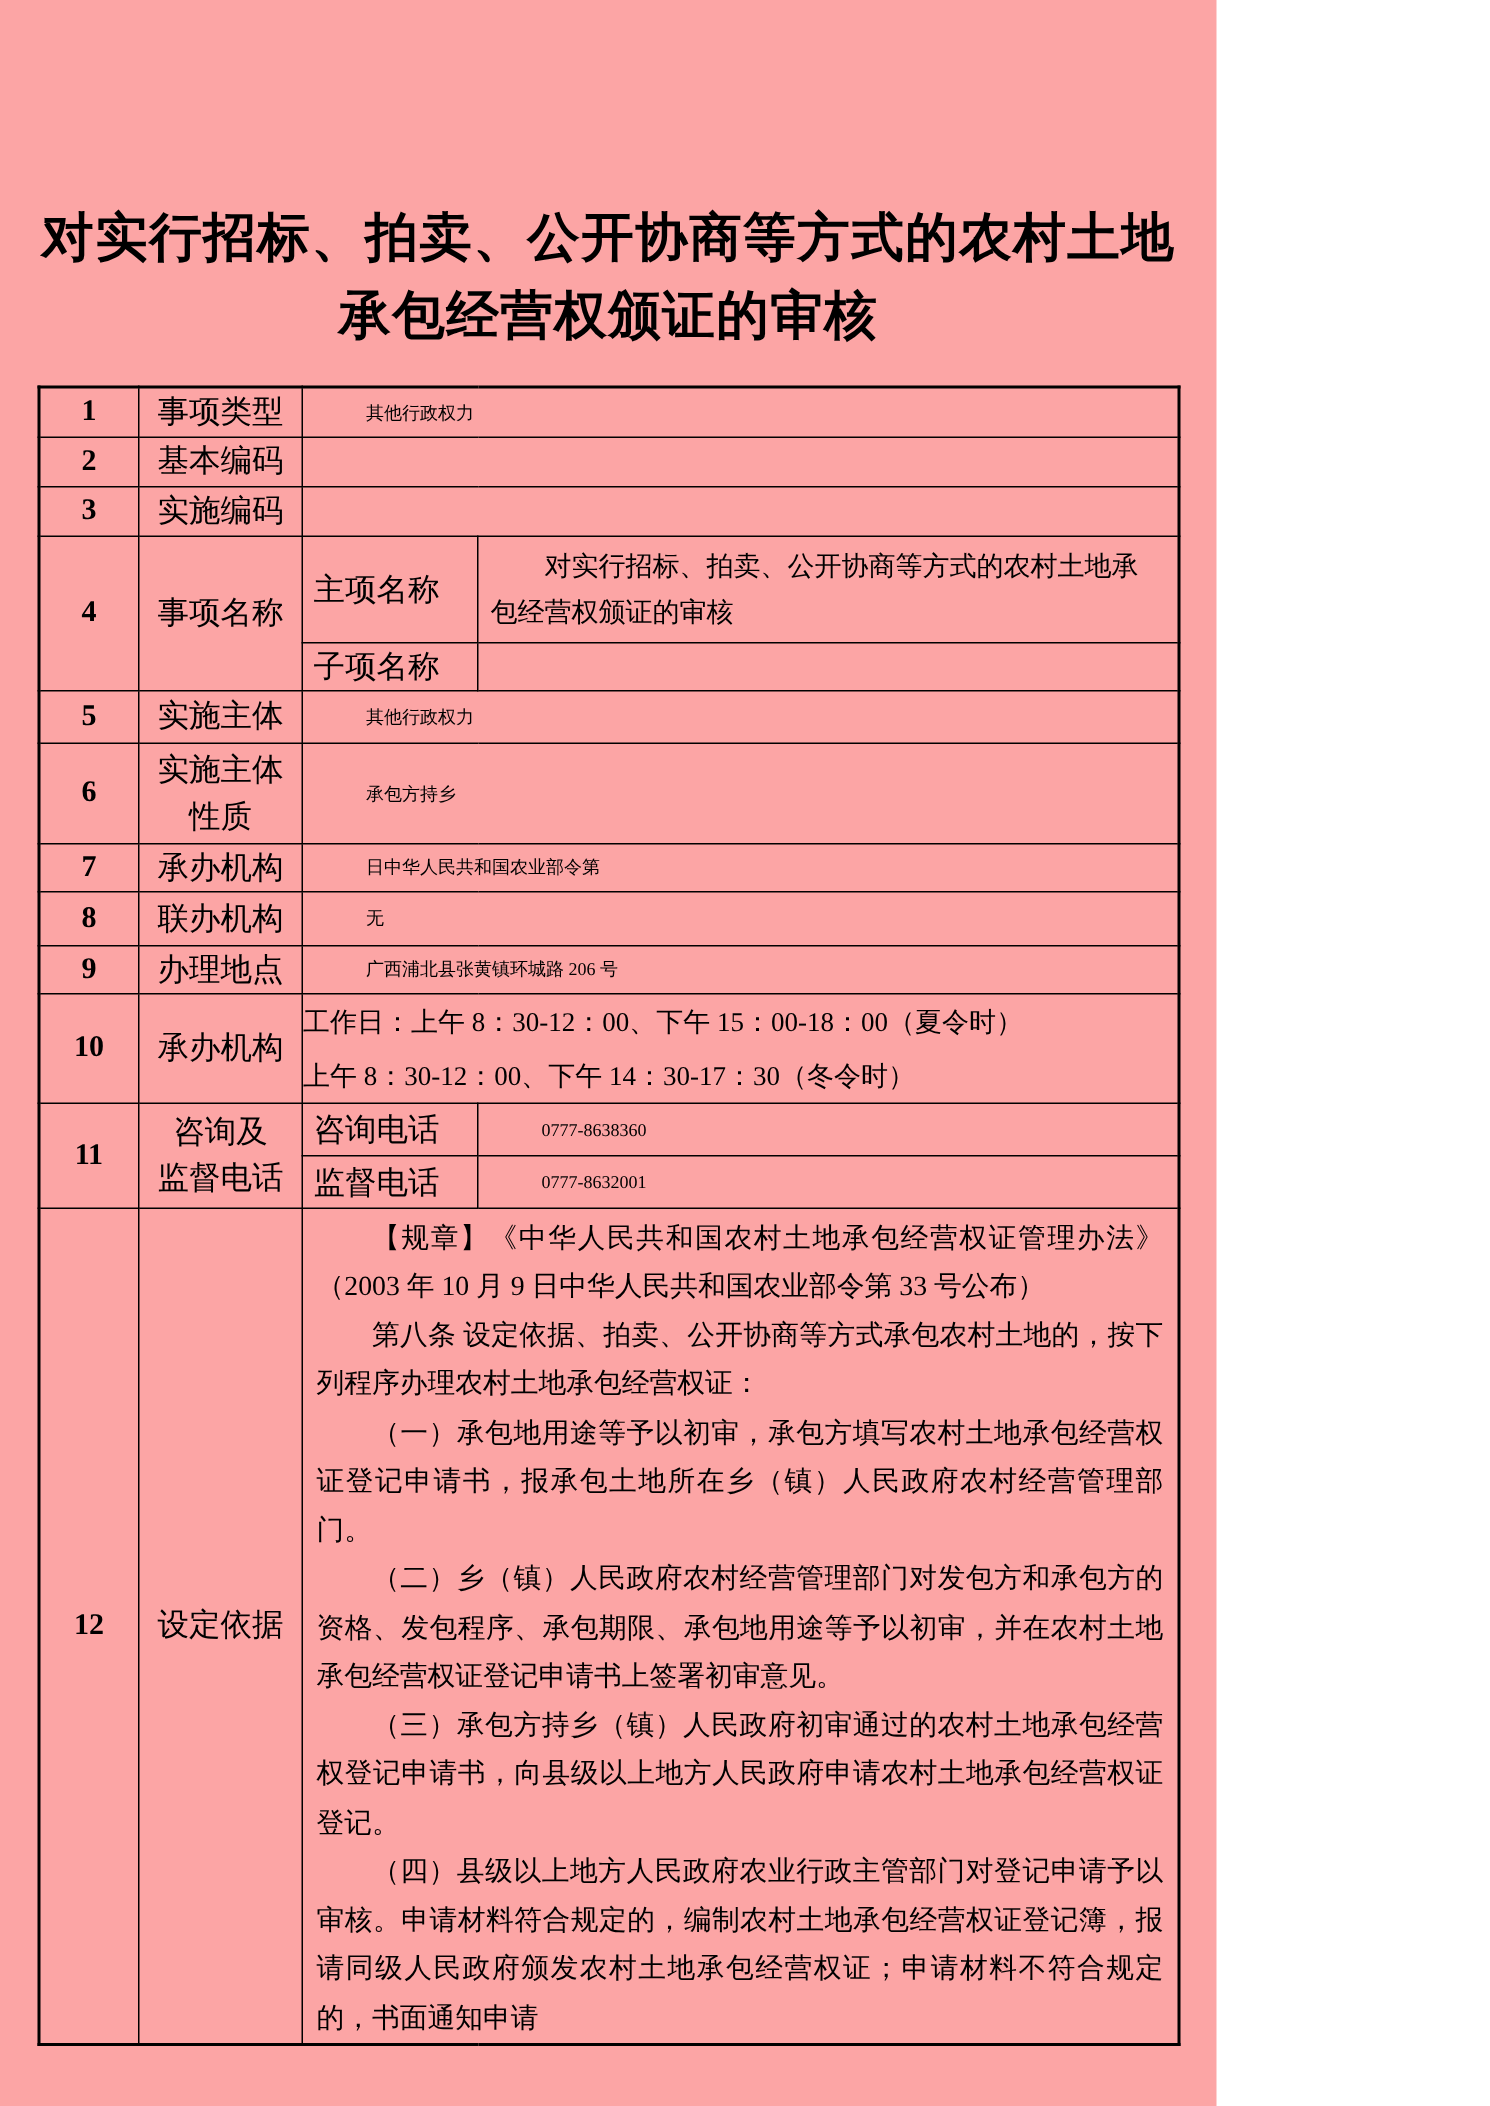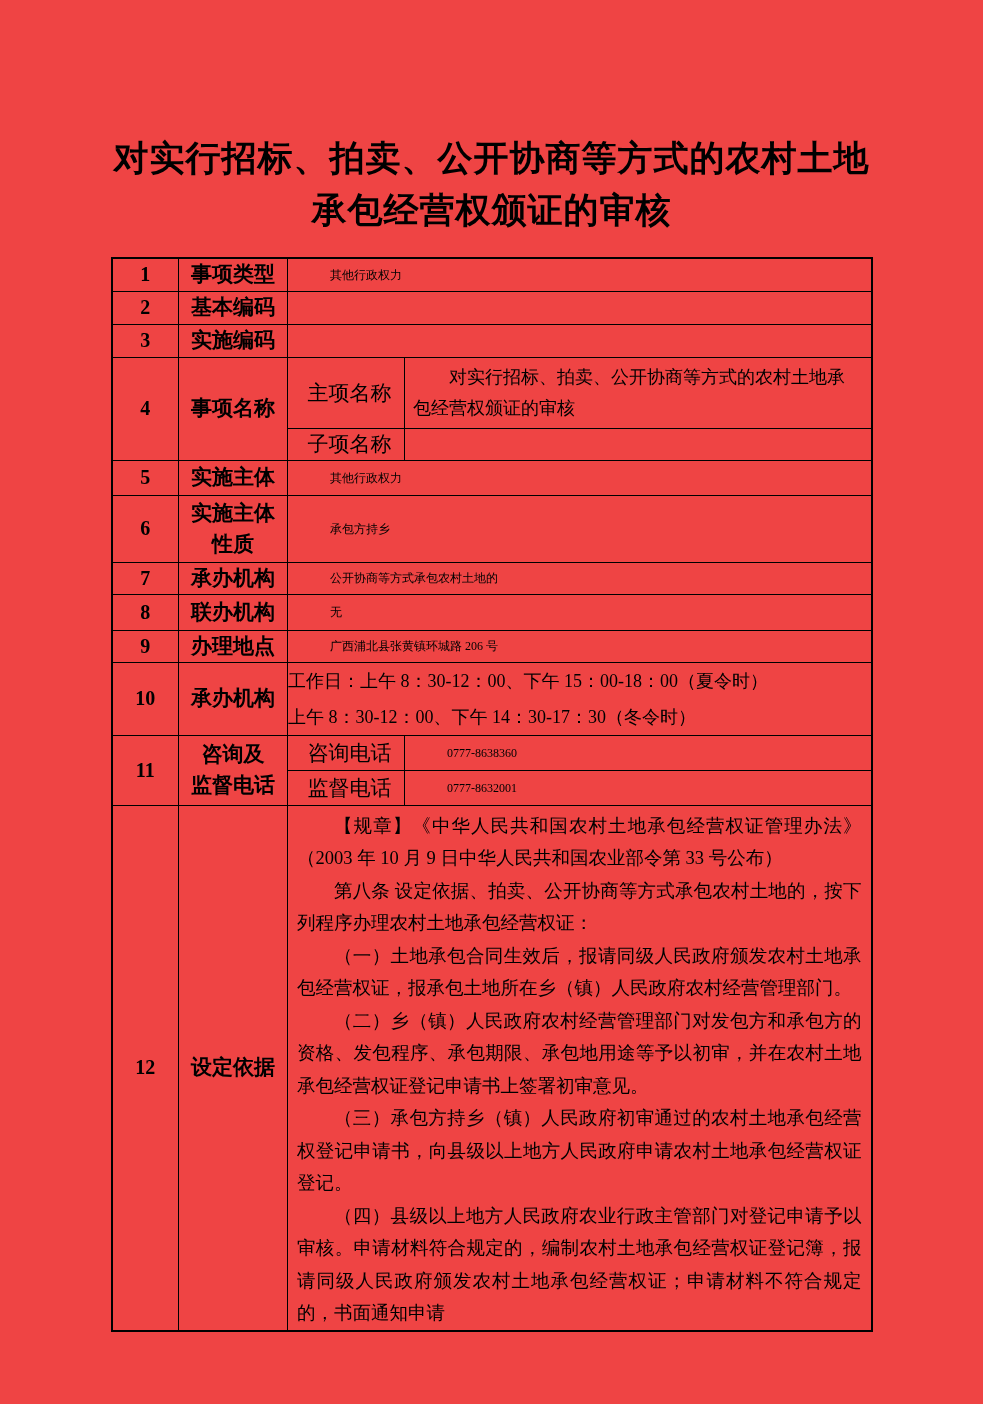--- a/index.html
+++ b/index.html
@@ -1,21 +1,21 @@
 <!DOCTYPE html>
 <html lang="zh"><head>
 <meta charset="utf-8">
 <style>
   * { margin: 0; padding: 0; box-sizing: border-box; }
   html, body { background: #ffffff; }
   .page {
     position: relative;
-    width: 983px;
+    width: 811px;
     height: 1404px;
-    background: #ef4444;
+    background: #fca5a5;
     color: #000000;
     font-family: "Liberation Serif", "DejaVu Serif", serif;
     overflow: hidden;
   }
   .doc-title {
     margin: 0 auto;
     padding-top: 133px;
     width: 760px;
     text-align: center;
     font-size: 35px;
@@ -39,27 +39,25 @@
     text-align: center;
     font-weight: bold;
     font-size: 20px;
     font-family: "Liberation Serif", "DejaVu Serif", serif;
   }
   td.label-cell {
     text-align: center;
     font-size: 21px;
     line-height: 31px;
     white-space: pre-line;
-    font-weight: bold;
   }
   td.sublabel-cell {
     font-size: 21px;
     padding-left: 7px;
     line-height: 30px;
-    text-align: center;
   }
   td.value-cell {
     font-size: 12px;
     padding-left: 42px;
     line-height: 26px;
   }
   td.value-wrap-cell {
     font-size: 18px;
     padding: 3px 8px;
     line-height: 31px;
@@ -140,21 +138,21 @@
     <tr style="height:67px">
       <td class="num-cell">6</td>
       <td class="label-cell">实施主体
 性质</td>
       <td class="value-cell" colspan="2">承包方持乡</td>
     </tr>
 
     <tr style="height:32px">
       <td class="num-cell">7</td>
       <td class="label-cell">承办机构</td>
-      <td class="value-cell" colspan="2">公开协商等方式承包农村土地的</td>
+      <td class="value-cell" colspan="2">日中华人民共和国农业部令第</td>
     </tr>
 
     <tr style="height:36px">
       <td class="num-cell">8</td>
       <td class="label-cell">联办机构</td>
       <td class="value-cell" colspan="2">无</td>
     </tr>
 
     <tr style="height:32px">
       <td class="num-cell">9</td>
@@ -180,21 +178,21 @@
       <td class="sublabel-cell">监督电话</td>
       <td class="value-cell">0777-8632001</td>
     </tr>
 
     <tr style="height:465px">
       <td class="num-cell">12</td>
       <td class="label-cell">设定依据</td>
       <td class="legal-cell" colspan="2">
         <p>【规章】《中华人民共和国农村土地承包经营权证管理办法》（2003 年 10 月 9 日中华人民共和国农业部令第 33 号公布）</p>
         <p>第八条 设定依据、拍卖、公开协商等方式承包农村土地的，按下列程序办理农村土地承包经营权证：</p>
-        <p>（一）土地承包合同生效后，报请同级人民政府颁发农村土地承包经营权证，报承包土地所在乡（镇）人民政府农村经营管理部门。</p>
+        <p>（一）承包地用途等予以初审，承包方填写农村土地承包经营权证登记申请书，报承包土地所在乡（镇）人民政府农村经营管理部门。</p>
         <p>（二）乡（镇）人民政府农村经营管理部门对发包方和承包方的资格、发包程序、承包期限、承包地用途等予以初审，并在农村土地承包经营权证登记申请书上签署初审意见。</p>
         <p>（三）承包方持乡（镇）人民政府初审通过的农村土地承包经营权登记申请书，向县级以上地方人民政府申请农村土地承包经营权证登记。</p>
         <p>（四）县级以上地方人民政府农业行政主管部门对登记申请予以审核。申请材料符合规定的，编制农村土地承包经营权证登记簿，报请同级人民政府颁发农村土地承包经营权证；申请材料不符合规定的，书面通知申请</p>
       </td>
     </tr>
 
   </tbody>
     </table>
 </div>
 

